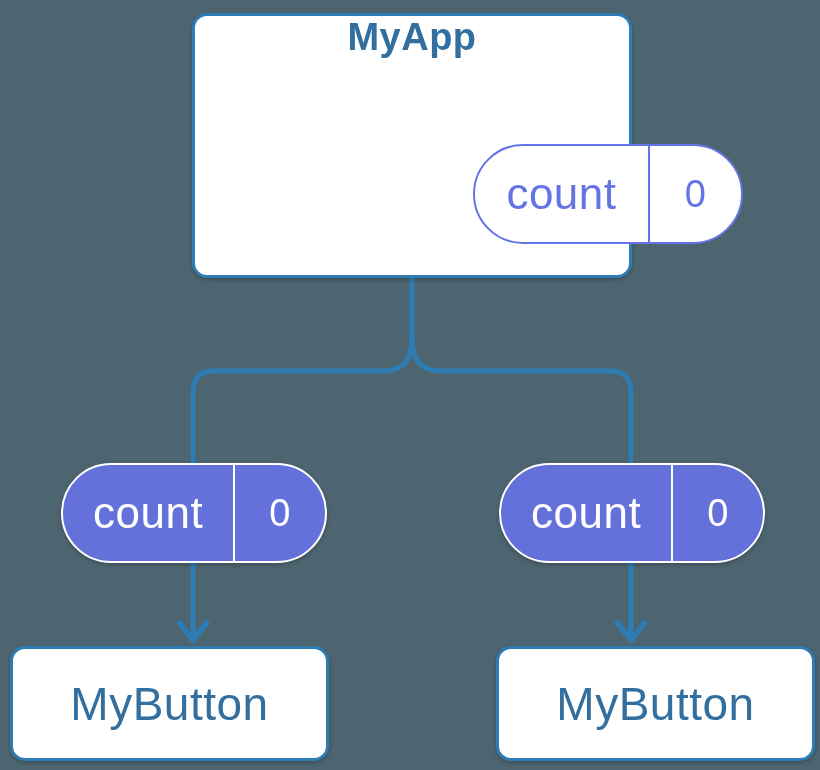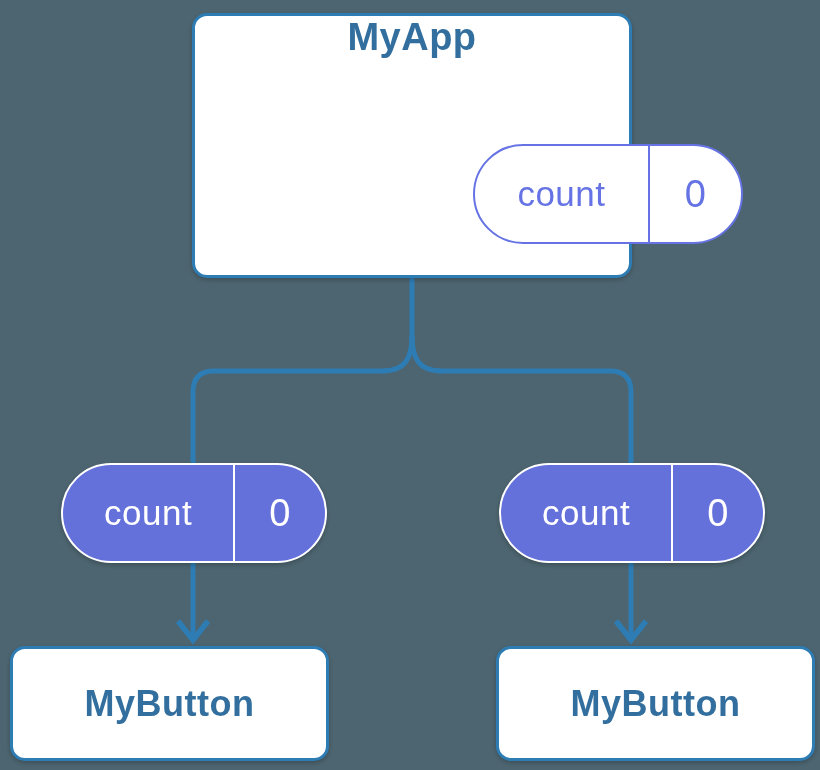--- a/index.html
+++ b/index.html
@@ -54,37 +54,37 @@
     top: 646px;
     width: 319px;
     height: 115px;
     display: flex;
     align-items: center;
     justify-content: center;
   }
   .child-card-left  { left: 10px; }
   .child-card-right { left: 496px; }
   .child-title {
-    font-size: 36px;
-    font-weight: 700;
+    font-size: 46px;
+    font-weight: 400;
     letter-spacing: 0.5px;
     color: var(--title-text, #336F9E);
   }
   .pill {
     position: absolute;
     display: flex;
     box-sizing: border-box;
     border-radius: 60px;
     overflow: hidden;
   }
   .pill-section {
     display: flex;
     align-items: center;
     justify-content: center;
-    font-size: 35px;
+    font-size: 44px;
     letter-spacing: 0.5px;
   }
   .pill-label { flex: 0 0 65%; }
   .pill-value { flex: 1 1 auto; font-size: 38px; }
   .pill-outline {
     left: 278px;
     top: 128px;
     width: 270px;
     height: 100px;
     background: #FFFFFF;

